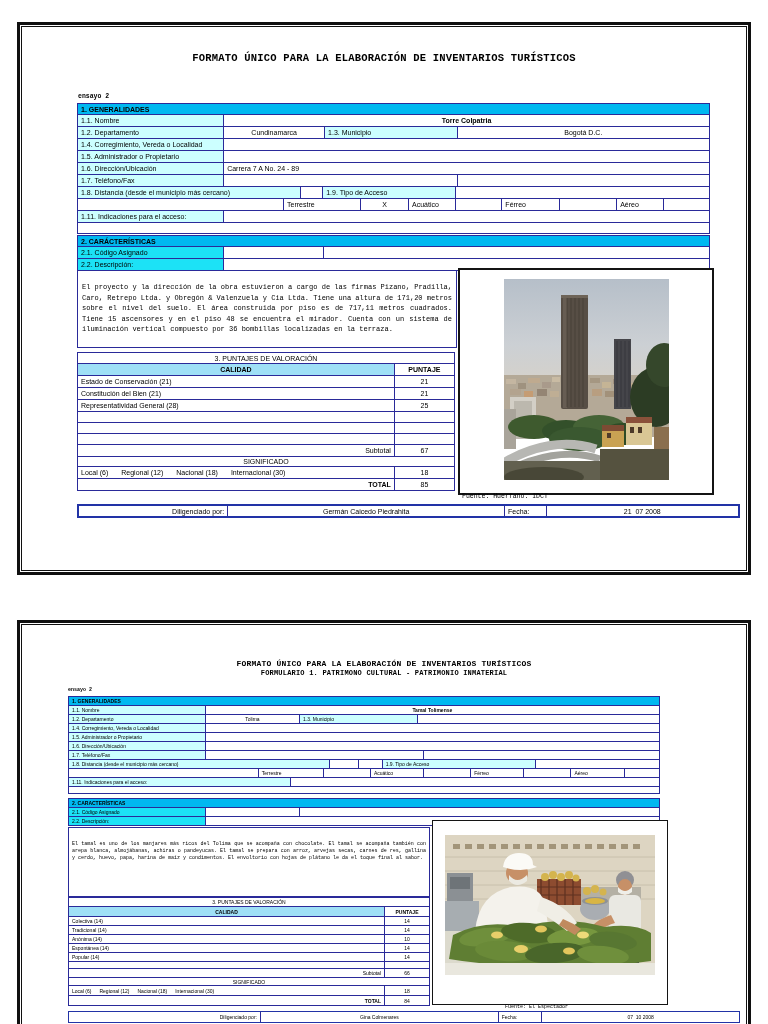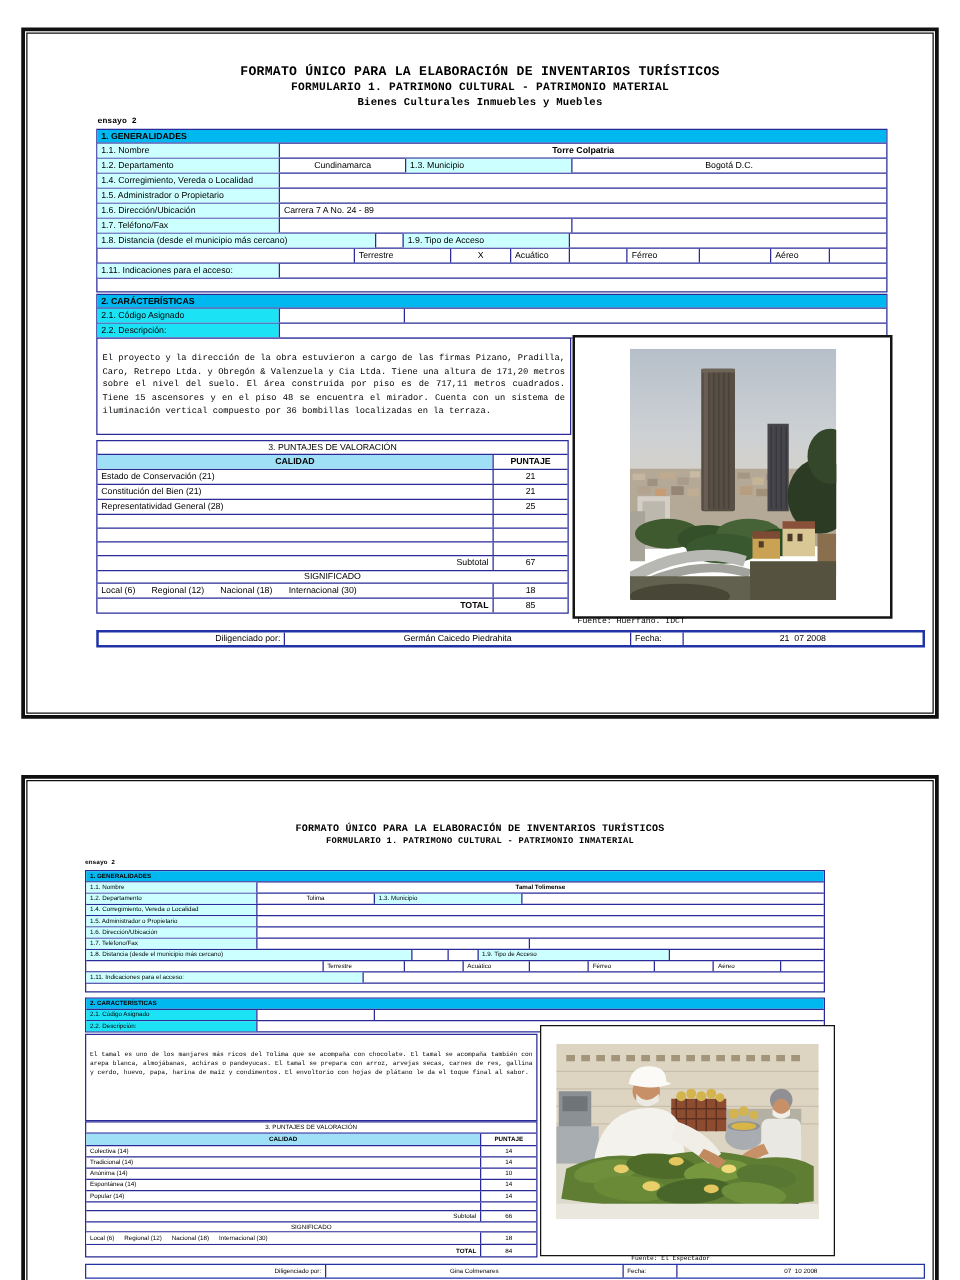--- a/index.html
+++ b/index.html
@@ -61,22 +61,20 @@
   .p1 .footerbox { font-size:7px; }
   .p2 .footerbox { font-size:5px; border-width:1.5px; }
 </style>
 </head>
 <body>
 
 <div class="viewport">
 
   <div class="page p1">
     <div class="abs ttl" style="top:27px; font-size:10.5px;">FORMATO ÚNICO PARA LA ELABORACIÓN DE INVENTARIOS TURÍSTICOS</div>
-    <div class="abs ttl" style="top:40px; font-size:9px;">FORMULARIO 1.  PATRIMONO CULTURAL - PATRIMONIO MATERIAL</div>
-    <div class="abs ttl" style="top:52px; font-size:8.5px;">Bienes Culturales Inmuebles y Muebles</div>
     <div class="abs" style="left:58px; top:68px; font-size:6.5px; font-weight:bold;">ensayo 2</div>
 
     <div class="tbl" style="left:57px; top:78px; width:633px;">
       <div class="tr bar">
         <div class="td grow pl">1. GENERALIDADES</div>
       </div>
       <div class="tr">
         <div class="td lbl pl" style="width:23%">1.1. Nombre</div>
         <div class="td grow c b">Torre Colpatria</div>
       </div>

